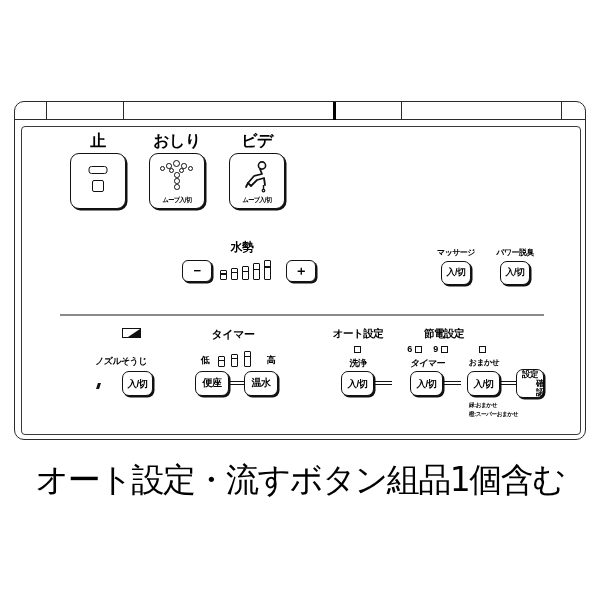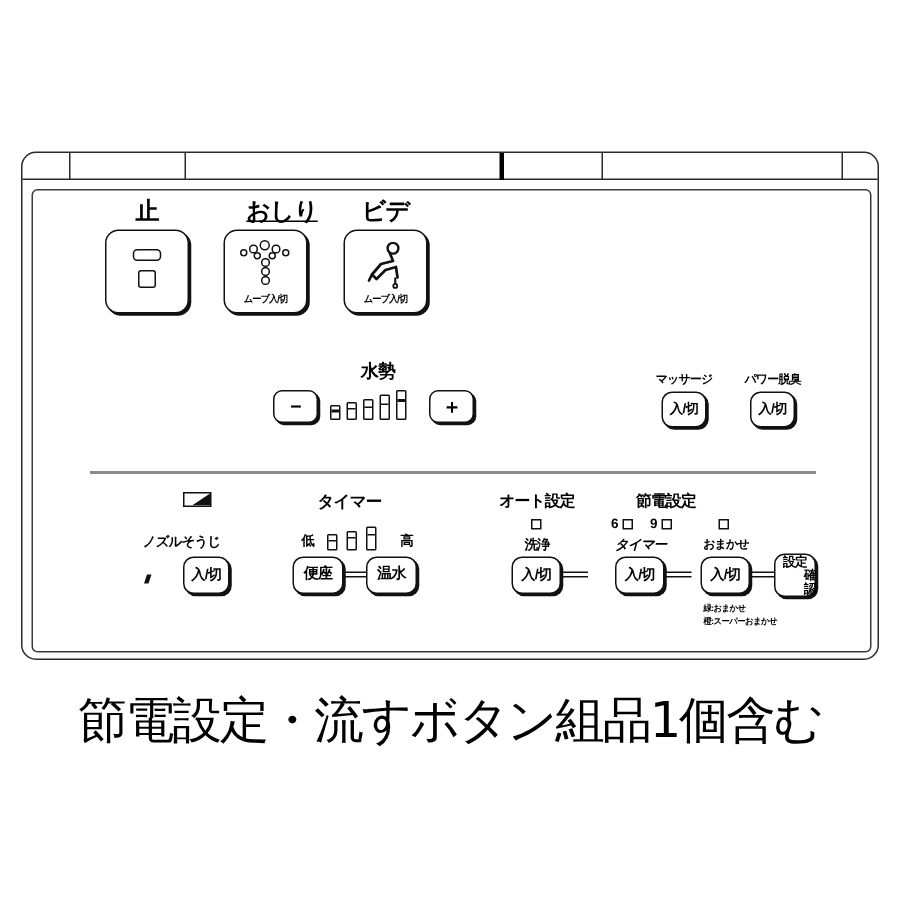--- a/index.html
+++ b/index.html
@@ -152,21 +152,21 @@
     </div>
 
     <div class="panel-face">
 
       <div class="hd top-title" style="left:46px;top:4px;width:60px;">止</div>
       <div class="btn dbl big-btn" style="left:48px;top:26px;">
         <div class="stop-glyph stop-bar"></div>
         <div class="stop-glyph stop-sq"></div>
       </div>
 
-      <div class="hd top-title" style="left:131px;top:4px;width:70px;text-decoration:underline;">おしり</div>
+      <div class="hd top-title" style="left:120px;top:4px;width:70px;">おしり</div>
       <div class="btn dbl big-btn" style="left:127px;top:26px;">
         <div class="spray">
           <span class="dot" style="left:10px;top:6px;width:3px;height:3px;"></span>
           <span class="dot" style="left:16px;top:3px;width:3.5px;height:3.5px;"></span>
           <span class="dot" style="left:23px;top:0px;width:5px;height:5px;"></span>
           <span class="dot" style="left:31px;top:3px;width:3.5px;height:3.5px;"></span>
           <span class="dot" style="left:38px;top:6px;width:3px;height:3px;"></span>
           <span class="dot" style="left:19px;top:8px;width:3px;height:3px;"></span>
           <span class="dot" style="left:29px;top:8px;width:3px;height:3px;"></span>
           <span class="dot" style="left:24px;top:12px;width:3.5px;height:3.5px;"></span>
@@ -181,21 +181,21 @@
         <svg class="bidet" width="28" height="32" viewBox="0 0 28 32">
           <circle cx="19" cy="4.5" r="3.6" fill="none" stroke="#111" stroke-width="1.6"></circle>
           <path d="M17 8 L19 13 L11 15 L5 22 L8 25 L14 19 L21 17 L22 24" fill="none" stroke="#111" stroke-width="1.8" stroke-linejoin="round" stroke-linecap="round"></path>
           <path d="M5 22 L3 26" fill="none" stroke="#111" stroke-width="1.8" stroke-linecap="round"></path>
           <path d="M20.5 24 L20.5 28.5" stroke="#111" stroke-width="1.4"></path>
           <circle cx="20.5" cy="29.6" r="1.3" fill="none" stroke="#111" stroke-width="1.2"></circle>
         </svg>
         <div class="btn-label move-tag" style="position:absolute;bottom:4px;left:0;width:100%;">ムーブ入/切</div>
       </div>
 
-      <div class="hd" style="left:200px;top:112px;width:60px;font-size:12px;">水勢</div>
+      <div class="hd" style="left:190px;top:112px;width:60px;font-size:12px;">水勢</div>
 
       <div class="btn dbl pm-btn" style="left:160px;top:133px;">
         <span class="btn-label" style="font-size:13px;">−</span>
       </div>
 
       <div style="position:absolute;left:198px;top:131px;width:62px;height:22px;">
         <span class="lvl-bar" style="left:0px;height:10px;"></span>
         <span class="lvl-bar" style="left:11px;height:12px;"></span>
         <span class="lvl-bar" style="left:22px;height:14px;"></span>
         <span class="lvl-bar" style="left:33px;height:17px;"></span>
@@ -279,15 +279,15 @@
       </div>
 
       <div class="note" style="left:447px;top:275px;">緑:おまかせ</div>
       <div class="note" style="left:447px;top:284px;">橙:スーパーおまかせ</div>
 
       <div class="logo-dot" style="left:75px;top:256px;"></div>
 
     </div>
   </div>
 
-  <div class="caption">節電設定・流すボタン組品1個含む</div>
+  <div class="caption">オート設定・流すボタン組品1個含む</div>
 
 </div>
 
 </body></html>

